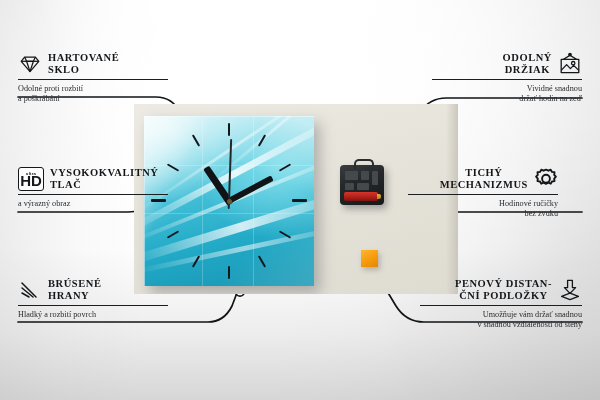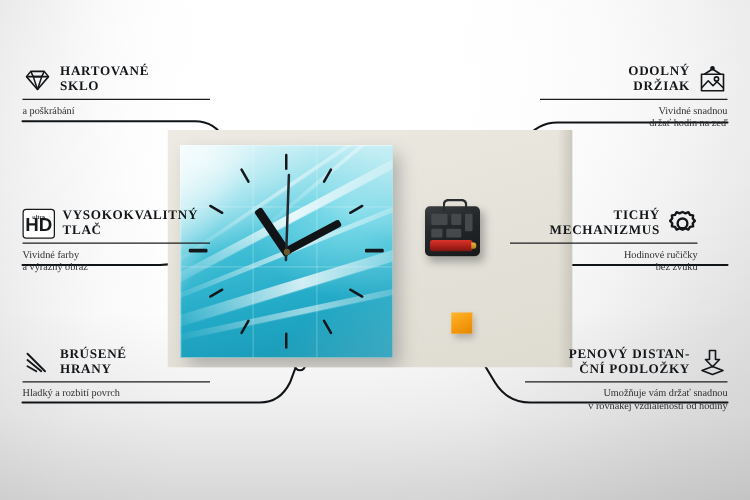--- a/index.html
+++ b/index.html
@@ -125,21 +125,21 @@
 
   
   .feat { position:absolute; width:150px; }
   .feat-head { display:flex; align-items:center; gap:6px; }
   .feat.right .feat-head { flex-direction:row-reverse; }
   .feat-title {
     font-family:"Liberation Serif", serif;
     font-weight:bold; font-size:10.5px; line-height:12px;
     letter-spacing:.55px; color:#14171a; text-transform:uppercase;
   }
-  .feat.right .feat-title { text-align:right; }
+  .feat.right .feat-title { text-align:center; }
   .feat-rule { height:1px; background:#1b1e21; margin:3px 0 4px 0; }
   .feat-desc {
     font-family:"Liberation Serif", serif;
     font-size:8.2px; line-height:10.4px; color:#2a2d30;
   }
   .feat.right .feat-desc { text-align:right; }
   .ico { width:24px; height:24px; flex:0 0 24px; display:block; }
 
   
   .hdbadge {
@@ -248,36 +248,36 @@
           <path d="M17.4 5.1 L15.4 9.3 L12 19.6"></path>
             <path d="M8.6 9.3 H15.4"></path>
         </g>
       </svg>
       <div>
         <div class="feat-title">HARTOVANÉ</div>
         <div class="feat-title">SKLO</div>
       </div>
     </div>
     <div class="feat-rule"></div>
+    <div class="feat-desc">Odolné proti rozbití</div>
     <div class="feat-desc">a poškrábání</div>
   </div>
 
   <div class="feat left" style="left:18px; top:167px;">
     <div class="feat-head">
       <div class="hdbadge">
         <span class="hd-ultra">ultra</span>
         <span class="hd-main">HD</span>
       </div>
       <div>
         <div class="feat-title">VYSOKOKVALITNÝ</div>
         <div class="feat-title">TLAČ</div>
       </div>
     </div>
     <div class="feat-rule"></div>
-    <div class="feat-desc">Vividné farby</div>
     <div class="feat-desc">a výrazný obraz</div>
   </div>
 
   <div class="feat left" style="left:18px; top:278px;">
     <div class="feat-head">
       <svg class="ico" viewBox="0 0 24 24">
         <g stroke="#14171a" stroke-width="1.5" stroke-linecap="round">
           <path d="M4 5 L18 19"></path>
             <path d="M4 10 L15 19"></path>
             <path d="M4 15 L11 19"></path>
@@ -339,16 +339,16 @@
           <path d="M3.6 18.4 L12 15.2 L20.4 18.4 L12 21.6 Z"></path>
         </g>
       </svg>
       <div>
         <div class="feat-title">PENOVÝ DISTAN-</div>
         <div class="feat-title">ČNÍ PODLOŽKY</div>
       </div>
     </div>
     <div class="feat-rule"></div>
     <div class="feat-desc">Umožňuje vám držať snadnou</div>
-    <div class="feat-desc">v rovnakej vzdialenosti od hodiny</div>
+    <div class="feat-desc">v snadnou vzdialenosti od steny</div>
   </div>
 
 </div>
 
 </body></html>

